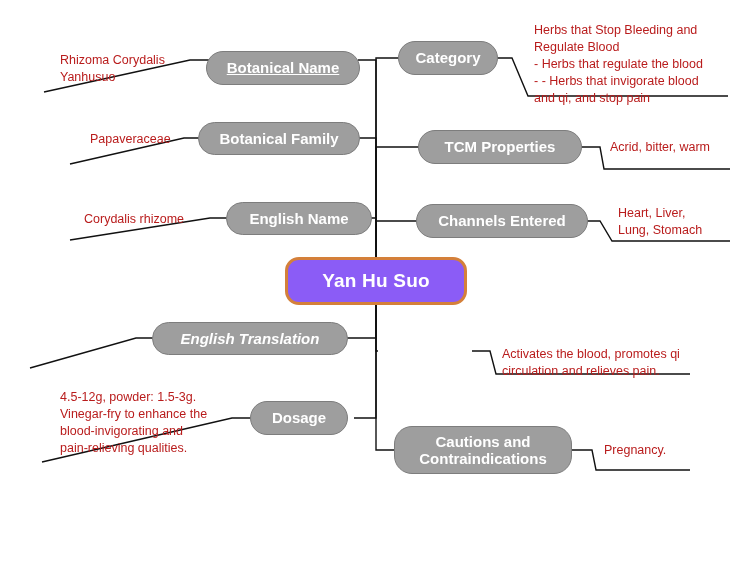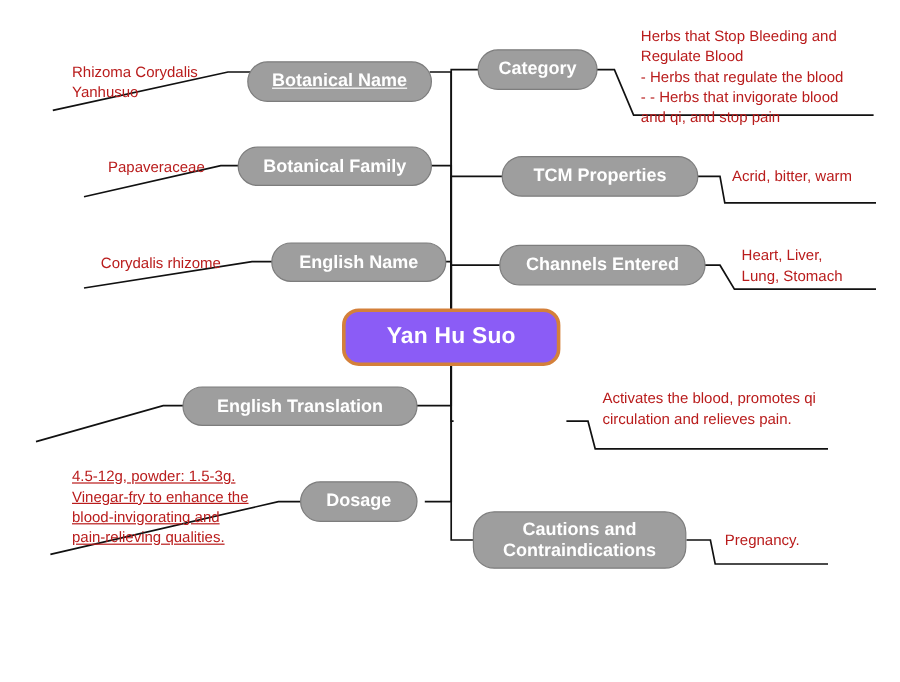--- a/index.html
+++ b/index.html
@@ -101,21 +101,21 @@
   </div>
 
   <div class="node gray" style="left:198px; top:122px; width:162px; height:33px;">
     <span>Botanical Family</span>
   </div>
 
   <div class="node gray" style="left:226px; top:202px; width:146px; height:33px;">
     <span>English Name</span>
   </div>
 
-  <div class="node gray" style="left:152px; top:322px; width:196px; height:33px;">
+  <div class="node gray" style="left:152px; top:322px; width:196px; height:33px;font-style:italic;">
     <span>English Translation</span>
   </div>
 
   <div class="node gray" style="left:250px; top:401px; width:98px; height:34px;">
     <span>Dosage</span>
   </div>
 
   <div class="node gray" style="left:398px; top:41px; width:100px; height:34px;">
     <span>Category</span>
   </div>
@@ -136,34 +136,34 @@
 
   <div class="leaf left" style="left:60px; top:52px; width:142px; white-space:pre-line;">Rhizoma Corydalis
 Yanhusuo</div>
 
   <div class="leaf left" style="left:90px; top:131px; width:120px; white-space:pre-line;">Papaveraceae</div>
 
   <div class="leaf left" style="left:84px; top:211px; width:140px; white-space:pre-line;">Corydalis rhizome</div>
 
   <div class="leaf left" style="left:44px; top:331px; width:110px; white-space:pre-line;"></div>
 
-  <div class="leaf left" style="left:60px; top:389px; width:186px; white-space:pre-line;text-decoration:underline;">4.5-12g, powder: 1.5-3g.
+  <div class="leaf left" style="left:60px; top:389px; width:186px; white-space:pre-line;">4.5-12g, powder: 1.5-3g.
 Vinegar-fry to enhance the
 blood-invigorating and
 pain-relieving qualities.</div>
 
   <div class="leaf right" style="left:534px; top:22px; width:202px; white-space:pre-line;">Herbs that Stop Bleeding and
 Regulate Blood
 - Herbs that regulate the blood
 - - Herbs that invigorate blood
 and qi, and stop pain</div>
 
   <div class="leaf right" style="left:618px; top:205px; width:124px; white-space:pre-line;">Heart, Liver,
 Lung, Stomach</div>
 
   <div class="leaf right" style="left:610px; top:139px; width:136px; white-space:pre-line;">Acrid, bitter, warm</div>
 
-  <div class="leaf right" style="left:502px; top:324px; width:210px; white-space:pre-line;">Activates the blood, promotes qi
+  <div class="leaf right" style="left:502px; top:346px; width:210px; white-space:pre-line;">Activates the blood, promotes qi
 circulation and relieves pain.</div>
 
   <div class="leaf right" style="left:604px; top:442px; width:120px; white-space:pre-line;">Pregnancy.</div>
 
 </div>
 
 </body></html>

